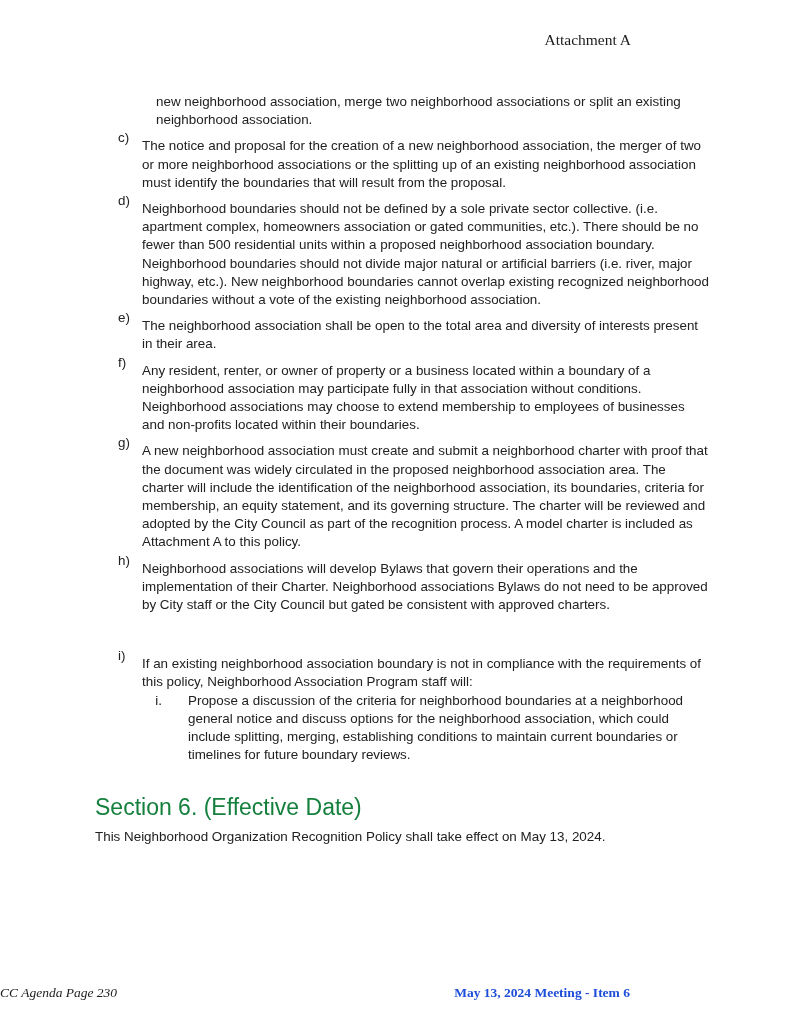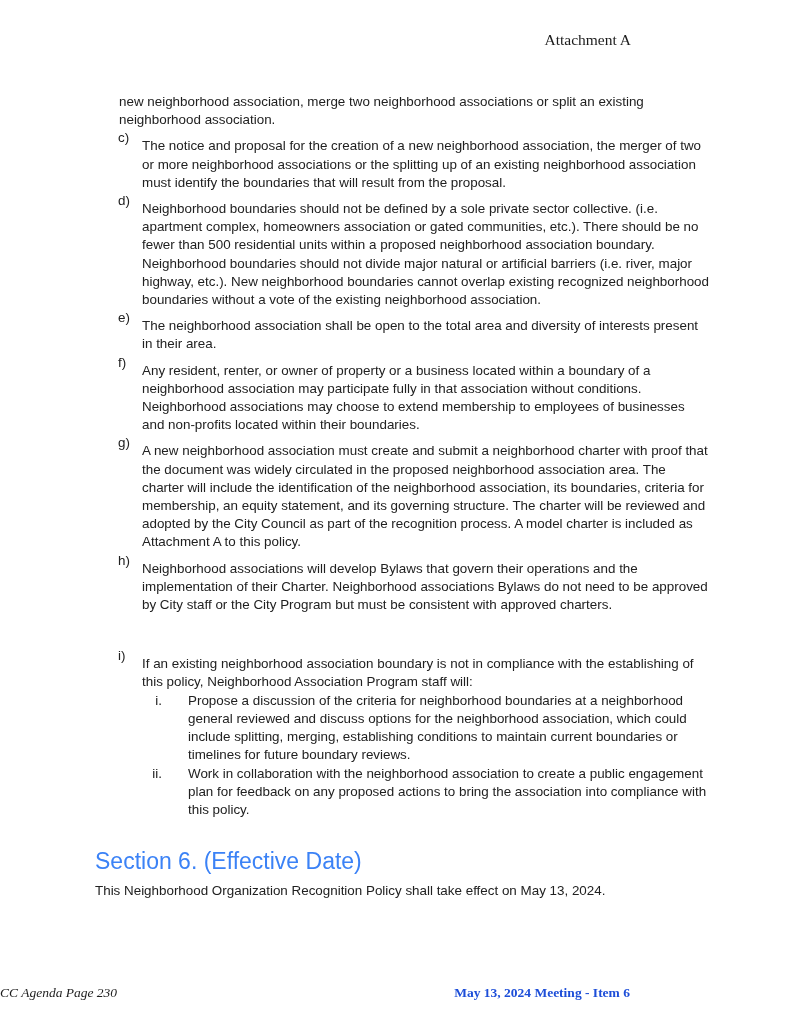--- a/index.html
+++ b/index.html
@@ -23,21 +23,21 @@
     line-height: 18px;
     color: #1c1c1c;
   }
   .content {
     position: absolute;
     left: 95px;
     top: 93px;
     width: 615px;
   }
   .intro {
-    margin: 0 0 0 24px;
+    margin: 0 0 0 61px;
   }
   .item {
     display: flex;
     margin-left: 23px;
   }
   .item > .lbl {
     width: 24px;
     flex-shrink: 0;
   }
   .item > .txt {
@@ -56,21 +56,21 @@
   }
   .sub > .txt {
     flex: 1;
     margin-left: 26px;
   }
   .section-heading {
     margin: 27px 0 0 0;
     font-size: 23px;
     line-height: 30px;
     font-weight: 400;
-    color: #3b82f6;
+    color: #15803d;
   }
   .section-body {
     margin: 6px 0 0 0;
   }
   .footer-center {
     position: absolute;
     top: 984px;
     left: 0;
     width: 100%;
     text-align: left;
@@ -120,37 +120,33 @@
       <span class="txt">Any resident, renter, or owner of property or a business located within a boundary of a neighborhood association may participate fully in that association without conditions. Neighborhood associations may choose to extend membership to employees of businesses and non-profits located within their boundaries.</span>
     </div>
 
     <div class="item">
       <span class="lbl">g)</span>
       <span class="txt">A new neighborhood association must create and submit a neighborhood charter with proof that the document was widely circulated in the proposed neighborhood association area. The charter will include the identification of the neighborhood association, its boundaries, criteria for membership, an equity statement, and its governing structure. The charter will be reviewed and adopted by the City Council as part of the recognition process. A model charter is included as Attachment A to this policy.</span>
     </div>
 
     <div class="item">
       <span class="lbl">h)</span>
-      <span class="txt">Neighborhood associations will develop Bylaws that govern their operations and the implementation of their Charter. Neighborhood associations Bylaws do not need to be approved by City staff or the City Program but must be consistent with approved charters.</span>
+      <span class="txt">Neighborhood associations will develop Bylaws that govern their operations and the implementation of their Charter. Neighborhood associations Bylaws do not need to be approved by City staff or the City Council but gated be consistent with approved charters.</span>
     </div>
 
     <div class="item item-i">
       <span class="lbl">i)</span>
-      <span class="txt">If an existing neighborhood association boundary is not in compliance with the establishing of this policy, Neighborhood Association Program staff will:</span>
+      <span class="txt">If an existing neighborhood association boundary is not in compliance with the requirements of this policy, Neighborhood Association Program staff will:</span>
     </div>
 
     <div class="sub">
       <span class="lbl">i.</span>
-      <span class="txt">Propose a discussion of the criteria for neighborhood boundaries at a neighborhood general reviewed and discuss options for the neighborhood association, which could include splitting, merging, establishing conditions to maintain current boundaries or timelines for future boundary reviews.</span>
+      <span class="txt">Propose a discussion of the criteria for neighborhood boundaries at a neighborhood general notice and discuss options for the neighborhood association, which could include splitting, merging, establishing conditions to maintain current boundaries or timelines for future boundary reviews.</span>
     </div>
 
-    <div class="sub">
-      <span class="lbl">ii.</span>
-      <span class="txt">Work in collaboration with the neighborhood association to create a public engagement plan for feedback on any proposed actions to bring the association into compliance with this policy.</span>
-    </div>
 
 
     <h1 class="section-heading">Section 6. (Effective Date)</h1>
 
     <p class="section-body">This Neighborhood Organization Recognition Policy shall take effect on May 13, 2024.</p>
 
   </div>
 
   <div class="footer-center">CC Agenda Page 230</div>
   <div class="footer-right">May 13, 2024 Meeting - Item 6</div>

